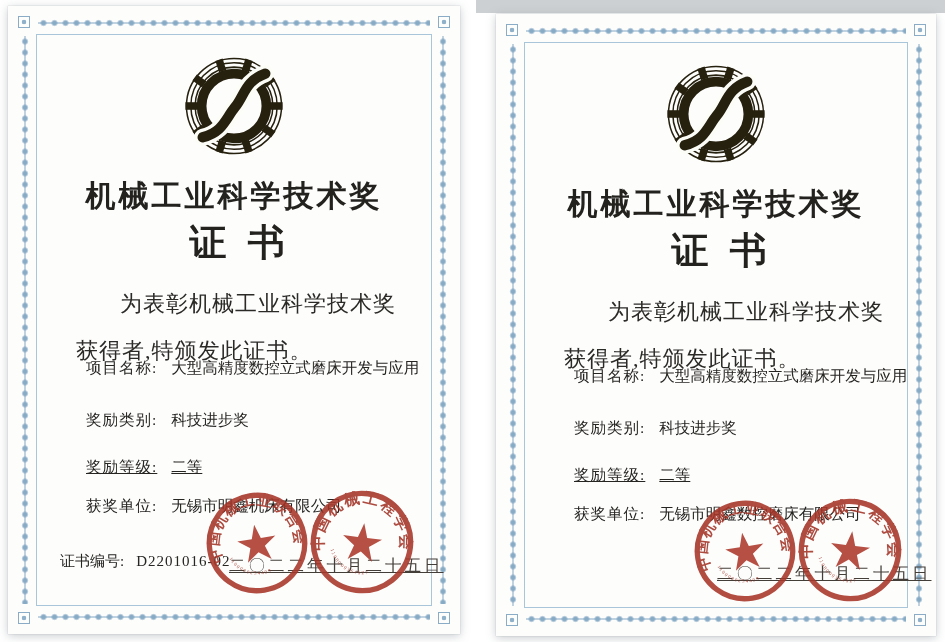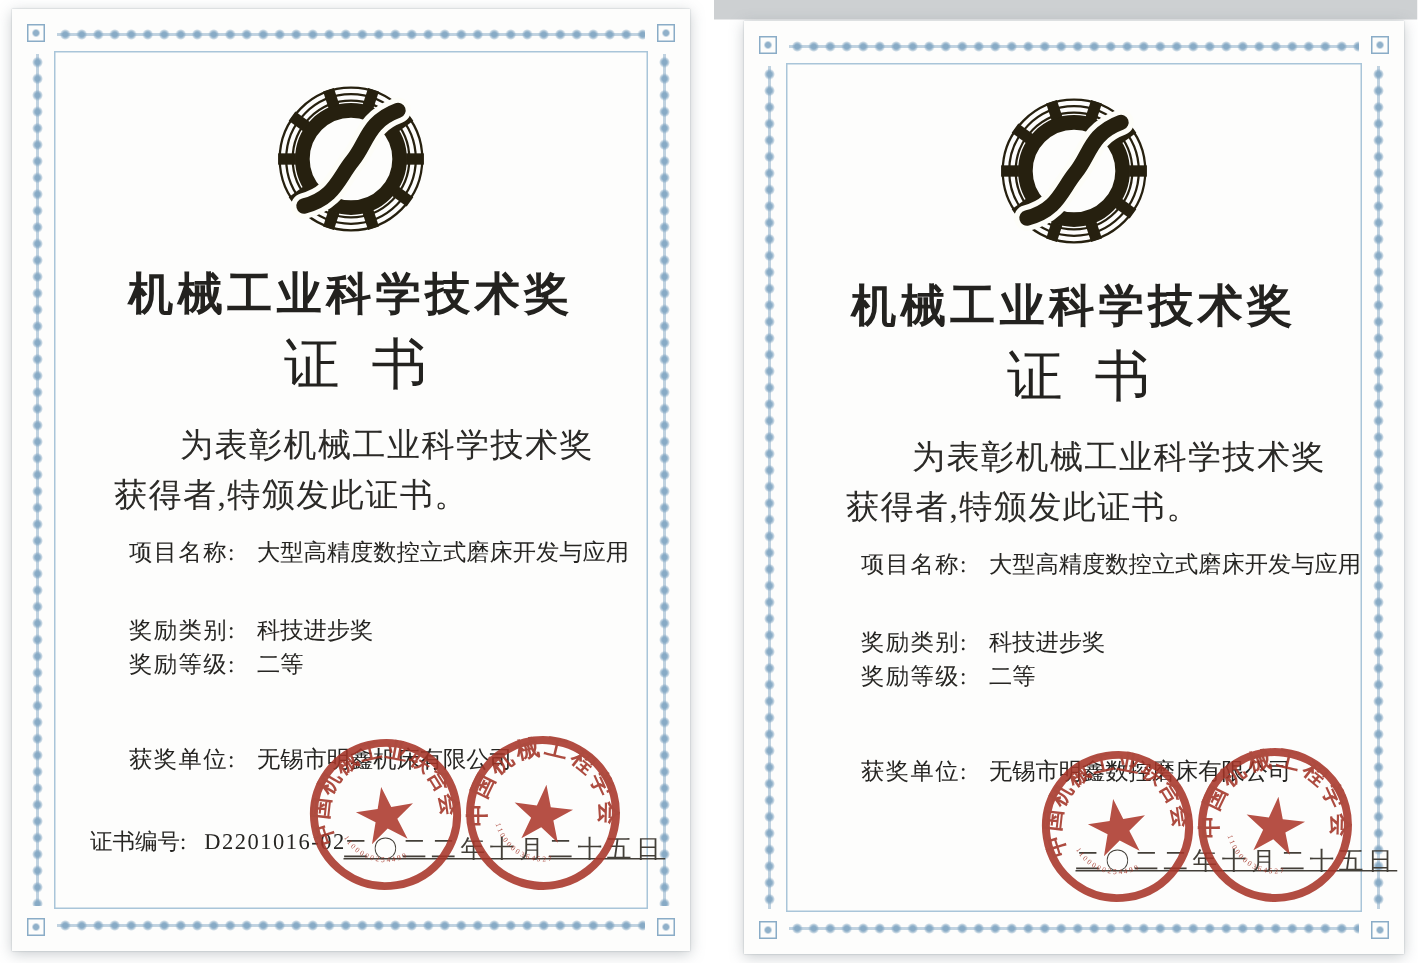--- a/index.html
+++ b/index.html
@@ -36,25 +36,25 @@
   .c-tl { top:10px; left:10px; } .c-tr { top:10px; right:10px; }
   .c-bl { bottom:10px; left:10px; } .c-br { bottom:10px; right:10px; }
   .inner-frame { position:absolute; inset:28px; border:1px solid rgba(148,182,208,.8); }
 
   
   .logo { position:absolute; top:46px; left:50%; transform:translateX(-50%);
     width:108px; height:108px; }
   .title { position:absolute; top:170px; left:0; right:0; text-align:center;
     font-size:30px; font-weight:bold; letter-spacing:3px; color:#23221f; white-space:nowrap; }
   .subtitle { position:absolute; top:212px; left:12px; right:0; text-align:center;
-    font-size:37px; font-weight:normal; letter-spacing:6px; color:#23221f; }
+    font-size:37px; font-weight:bold; letter-spacing:6px; color:#23221f; }
   .body-text { position:absolute; top:274px; left:68px; width:328px;
-    font-size:22px; line-height:33px; letter-spacing:1px; text-indent:2em; color:#2b2a27; }
+    font-size:22px; line-height:47px; letter-spacing:1px; text-indent:2em; color:#2b2a27; }
   .field { position:absolute; left:78px; font-size:15.5px; color:#262522; white-space:nowrap; }
-  .f1 { top:352px; } .f2 { top:404px; } .f3 { top:427px; } .f4 { top:490px; }
+  .f1 { top:352px; } .f2 { top:404px; } .f3 { top:451px;text-decoration:underline; } .f4 { top:490px; }
   .flabel { letter-spacing:1px; margin-right:14px;text-align:center; }
   .certno-row { position:absolute; top:546px; left:52px; font-size:15px; color:#262522; white-space:nowrap; }
   .certno { margin-left:12px; letter-spacing:1px; }
   .date { position:absolute; top:549px; left:221px; font-size:16.5px; letter-spacing:3px;
     color:#433f38; white-space:nowrap; z-index:1;text-decoration:underline; }
 
   
   .seal { position:absolute; z-index:2; opacity:.88; }
   .seal1 { left:196px; top:484px; width:106px; height:106px; }
   .seal2 { left:300px; top:482px; width:108px; height:108px; }

